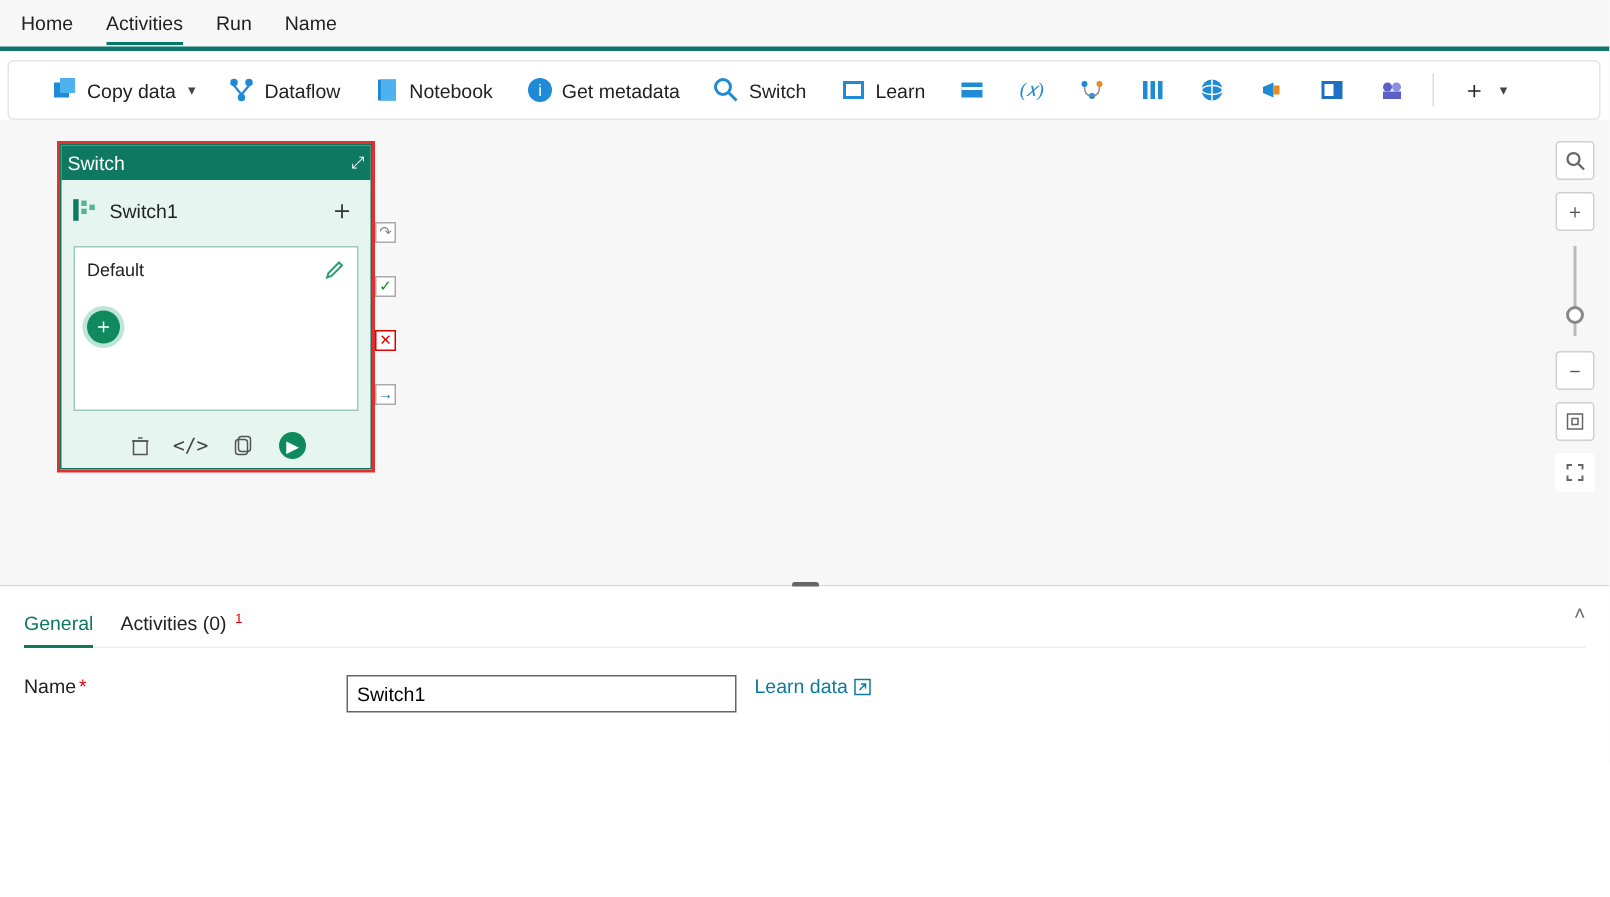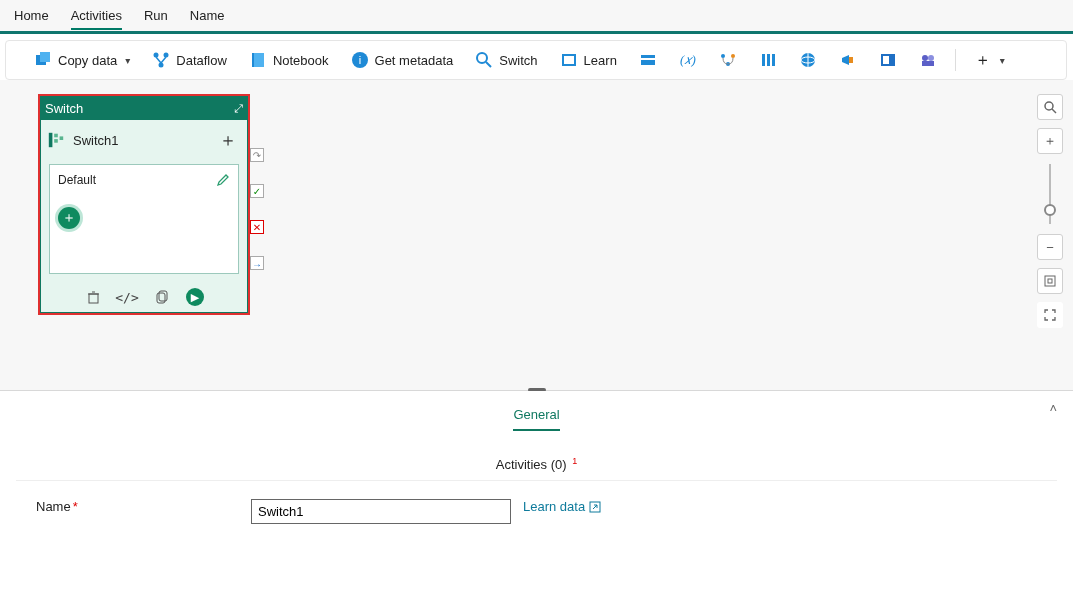--- a/index.html
+++ b/index.html
@@ -41,28 +41,28 @@
   
   .canvas-controls { position:absolute; right:10px; top:14px; display:flex; flex-direction:column; align-items:center; gap:8px; }
   .ctrl-btn { width:26px; height:26px; border:1px solid #d0d0d0; background:#fff; border-radius:3px; display:flex; align-items:center; justify-content:center; cursor:pointer; color:#555; }
   .slider { width:2px; height:60px; background:#bbb; position:relative; margin:2px 0; }
   .slider-thumb { position:absolute; left:-5px; top:40px; width:12px; height:12px; border:2px solid #888; background:#fff; border-radius:50%; }
   
   .splitter { height:1px; background:#d8d8d8; position:relative; }
   .splitter::after { content:""; position:absolute; left:50%; transform:translateX(-50%); top:-2px; width:18px; height:4px; background:#666; border-radius:2px; }
   
   .panel { background:#fff; padding:8px 16px 16px 16px; height:240px; position:relative; }
-  .panel-tabs { display:flex; align-items:center; gap:18px; border-bottom:1px solid #eee;flex-direction:column; }
+  .panel-tabs { display:flex; align-items:center; gap:18px; border-bottom:1px solid #eee; }
   .panel-tab { padding:8px 0; cursor:pointer; position:relative; font-size:13px; }
   .panel-tab.active { color:#0f7860; }
   .panel-tab.active::after { content:""; position:absolute; left:0; right:0; bottom:-1px; height:2px; background:#0f7860; }
   .badge-sup { color:#d00; font-size:9px; vertical-align:super; margin-left:2px; }
   .collapse-caret { position:absolute; right:16px; top:10px; cursor:pointer; color:#666; }
   .form-row { display:flex; align-items:flex-start; margin-top:18px; }
-  .form-label { width:215px; font-size:13px;margin-left:20px; }
+  .form-label { width:215px; font-size:13px; }
   .req { color:#d00; margin-left:2px; }
   .form-input { width:260px; border:1px solid #666; padding:4px 6px; font-family:inherit; font-size:13px; }
   .form-textarea { width:260px; height:58px; border:1px solid #666; padding:4px 6px; font-family:inherit; font-size:13px; resize:both; }
   .learn-more { color:#0f7b9c; margin-left:12px; text-decoration:none; cursor:pointer; display:flex; align-items:center; gap:4px; }
   
   svg { display:block; }
 </style>
 </head>
 <body>
 

